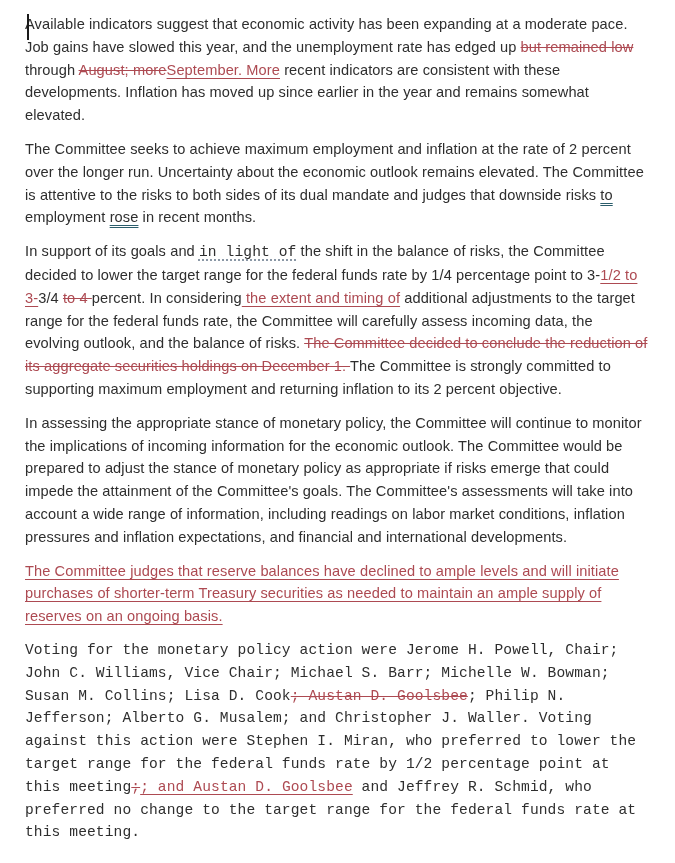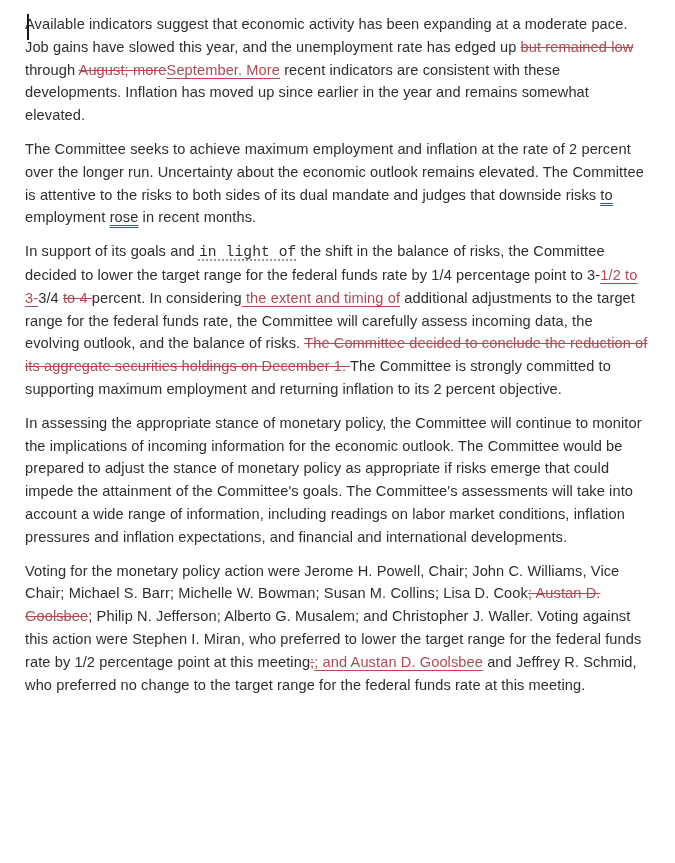--- a/index.html
+++ b/index.html
@@ -16,21 +16,21 @@
     padding: 13px 25px 20px 25px;
   }
   .doc {
     width: 625px;
     font-size: 14.6px;
     line-height: 22.8px;
     color: var(--text-color, #2e2e2e);
     letter-spacing: 0.1px;
   }
   .doc p { margin: 0 0 11px 0; }
-  .doc p:last-child { margin-bottom: 0; }
+  .doc p:last-child { margin-bottom: 0; font-family: Liberation Mono, monospace; }
 
   .run-normal { }
   .run-del {
     color: var(--revision-red, #ad4a52);
     text-decoration: line-through;
     text-decoration-thickness: 1.2px;
   }
   .run-ins {
     color: var(--revision-red, #ad4a52);
     text-decoration: underline;
@@ -63,15 +63,16 @@
 </head>
 <body>
 
 <div class="page">
   <div class="caret" style="display: block;"></div>
   <div class="doc" id="doc">
       <p><span class="run-normal">Available indicators suggest that economic activity has been expanding at a moderate pace. Job gains have slowed this year, and the unemployment rate has edged up </span><span class="run-del">but remained low</span><span class="run-normal"> through </span><span class="run-del">August; more</span><span class="run-ins">September. More</span><span class="run-normal"> recent indicators are consistent with these developments. Inflation has moved up since earlier in the year and remains somewhat elevated.</span></p>
       <p><span class="run-normal">The Committee seeks to achieve maximum employment and inflation at the rate of 2 percent over the longer run. Uncertainty about the economic outlook remains elevated. The Committee is attentive to the risks to both sides of its dual mandate and judges that downside risks </span><span class="run-move">to</span><span class="run-normal"> employment </span><span class="run-move">rose</span><span class="run-normal"> in recent months.</span></p>
       <p><span class="run-normal">In support of its goals and </span><span class="run-fmt">in light of</span><span class="run-normal"> the shift in the balance of risks, the Committee decided to lower the target range for the federal funds rate by 1/4 percentage point to 3-</span><span class="run-ins">1/2 to 3-</span><span class="run-normal">3/4 </span><span class="run-del">to 4 </span><span class="run-normal">percent. In considering</span><span class="run-ins"> the extent and timing of</span><span class="run-normal"> additional adjustments to the target range for the federal funds rate, the Committee will carefully assess incoming data, the evolving outlook, and the balance of risks. </span><span class="run-del">The Committee decided to conclude the reduction of its aggregate securities holdings on December 1. </span><span class="run-normal">The Committee is strongly committed to supporting maximum employment and returning inflation to its 2 percent objective.</span></p>
       <p><span class="run-normal">In assessing the appropriate stance of monetary policy, the Committee will continue to monitor the implications of incoming information for the economic outlook. The Committee would be prepared to adjust the stance of monetary policy as appropriate if risks emerge that could impede the attainment of the Committee's goals. The Committee's assessments will take into account a wide range of information, including readings on labor market conditions, inflation pressures and inflation expectations, and financial and international developments.</span></p>
+      <p><span class="run-ins">The Committee judges that reserve balances have declined to ample levels and will initiate purchases of shorter-term Treasury securities as needed to maintain an ample supply of reserves on an ongoing basis.</span></p>
       <p><span class="run-normal">Voting for the monetary policy action were Jerome H. Powell, Chair; John C. Williams, Vice Chair; Michael S. Barr; Michelle W. Bowman; Susan M. Collins; Lisa D. Cook</span><span class="run-del">; Austan D. Goolsbee</span><span class="run-normal">; Philip N. Jefferson; Alberto G. Musalem; and Christopher J. Waller. Voting against this action were Stephen I. Miran, who preferred to lower the target range for the federal funds rate by 1/2 percentage point at this meeting</span><span class="run-del">;</span><span class="run-ins">; and Austan D. Goolsbee</span><span class="run-normal"> and Jeffrey R. Schmid, who preferred no change to the target range for the federal funds rate at this meeting.</span></p>
     </div>
 </div>
 
 </body></html>

